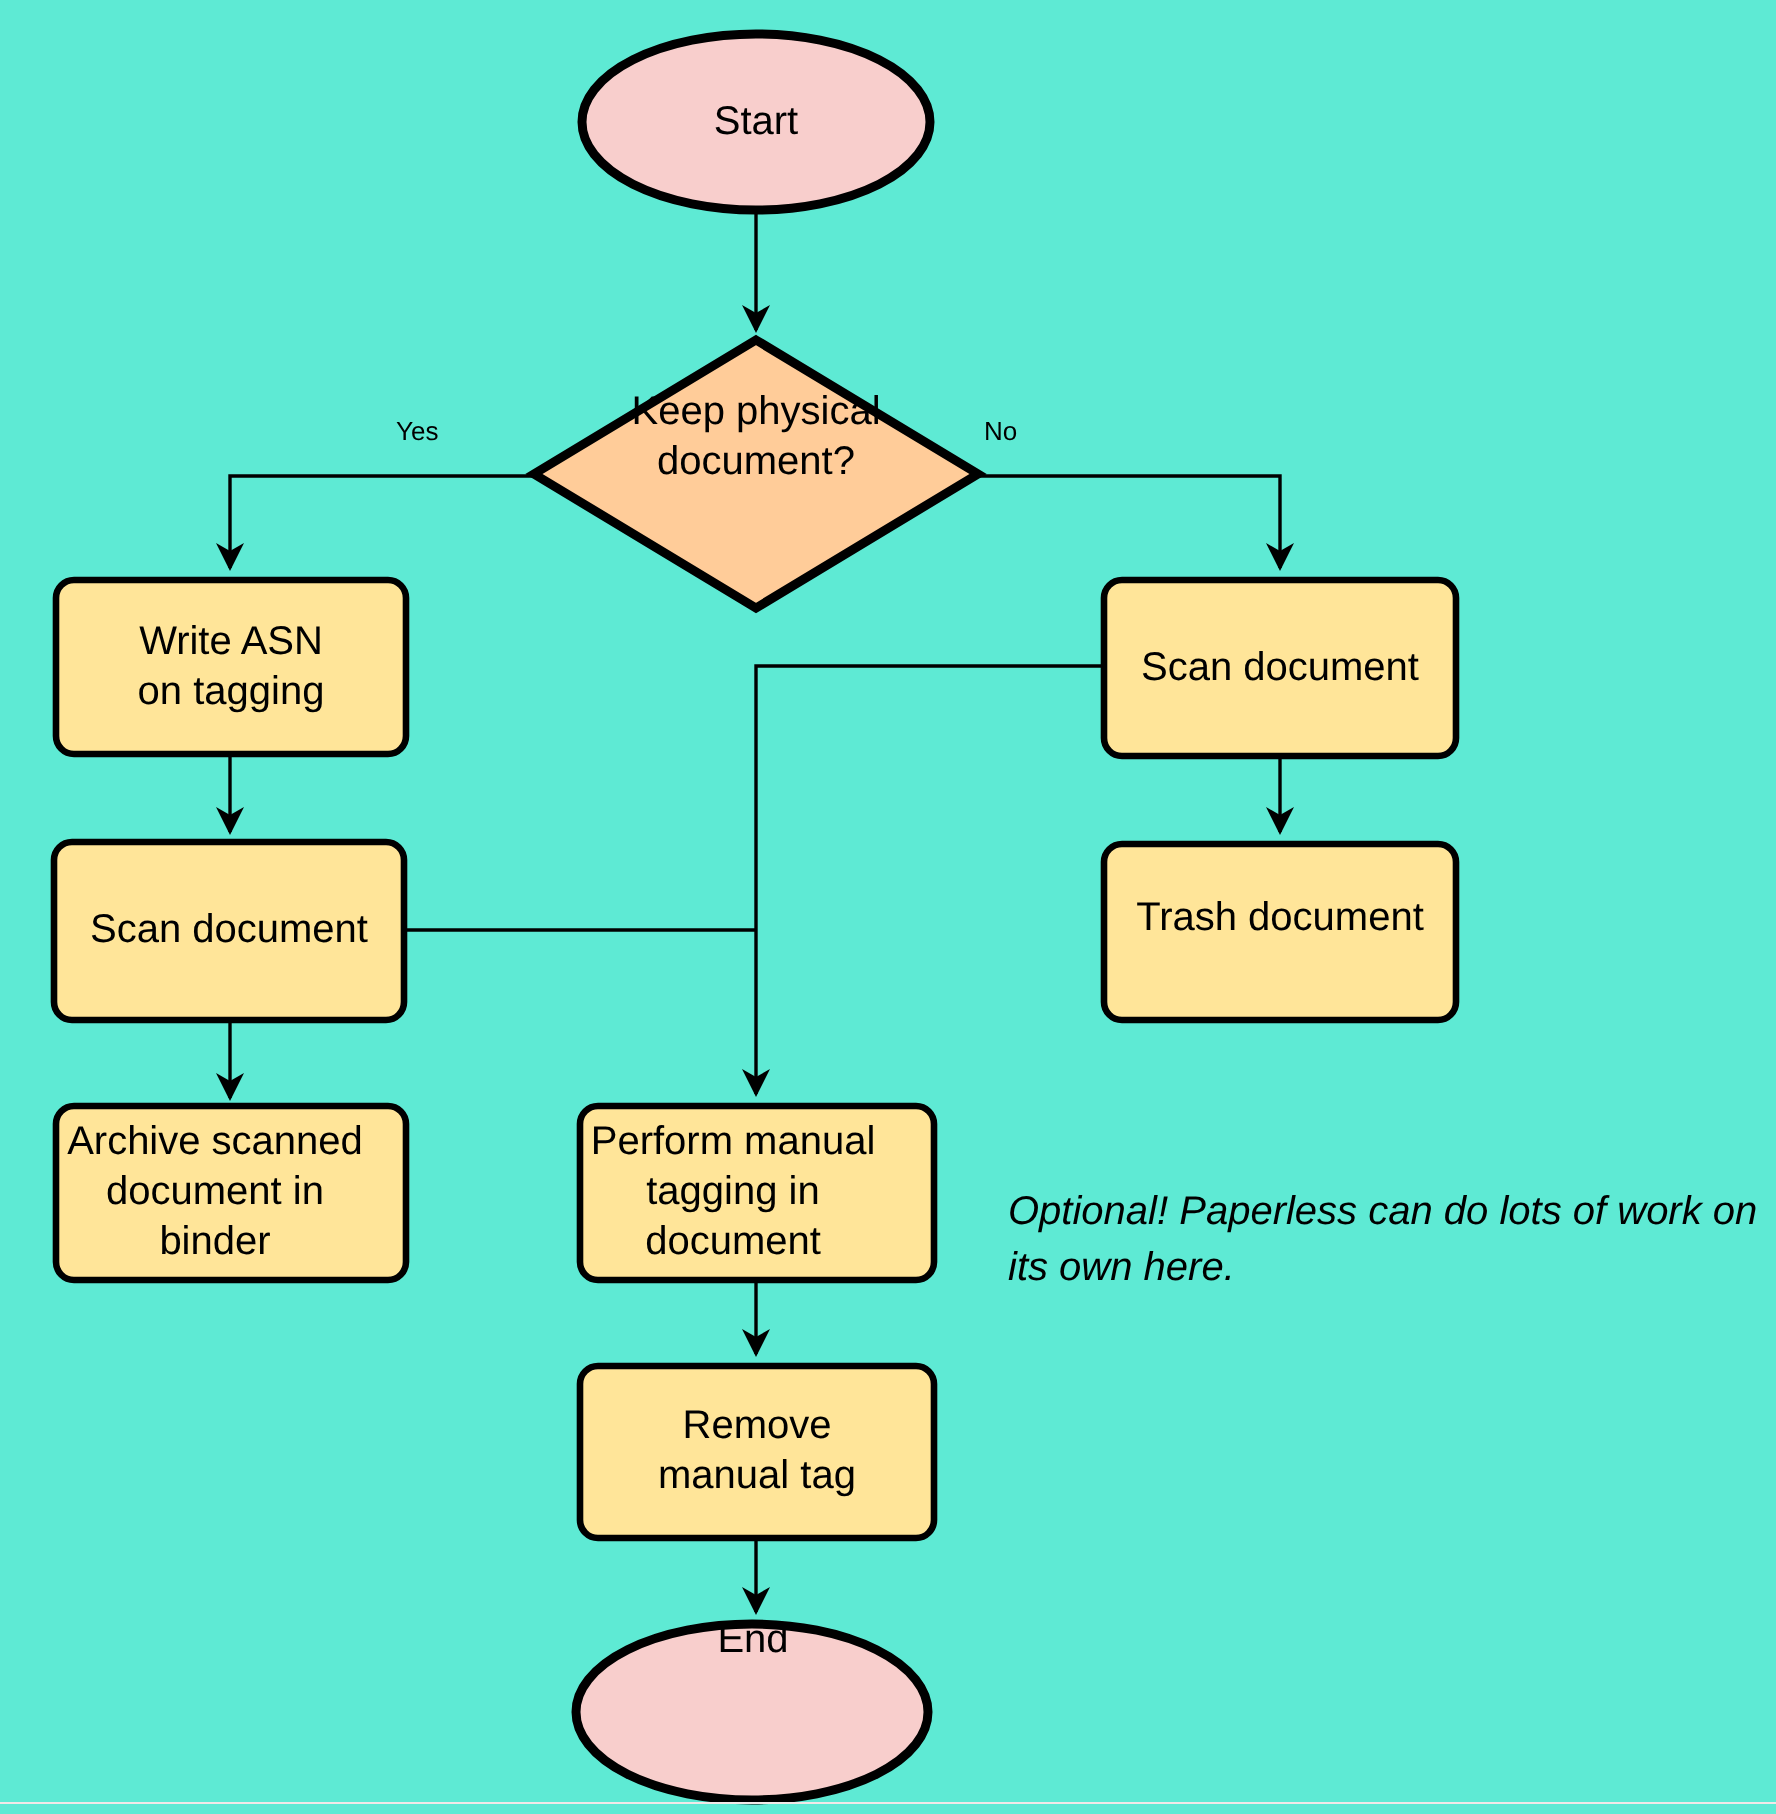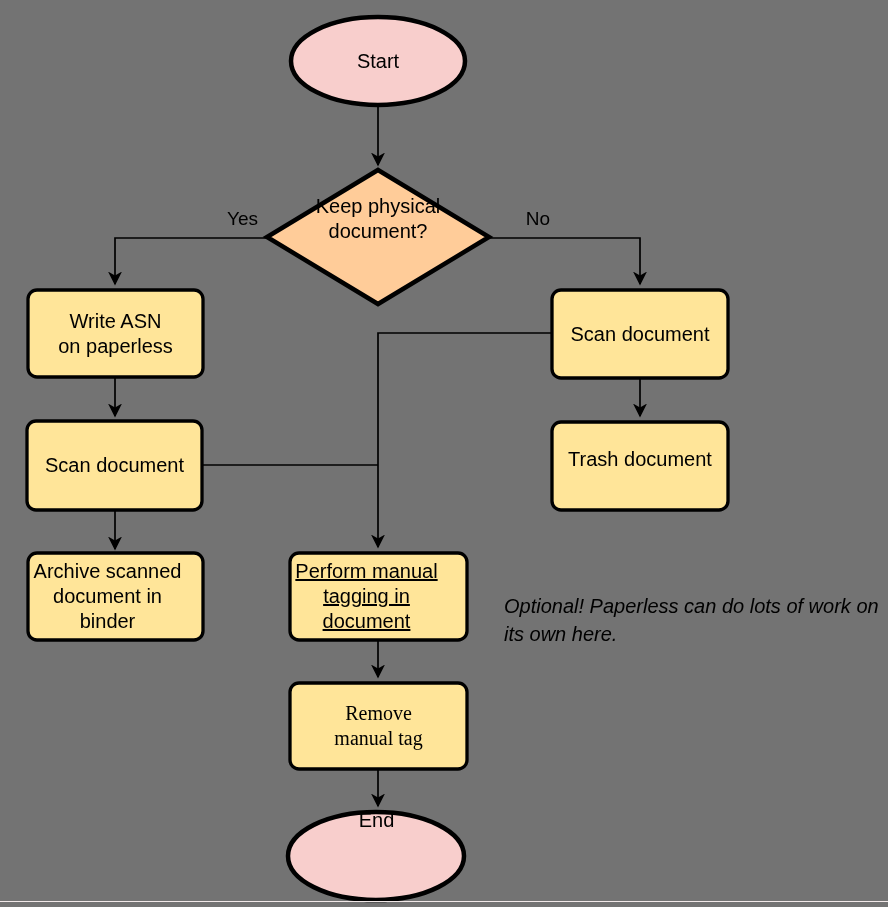--- a/index.html
+++ b/index.html
@@ -1,30 +1,30 @@
 <!DOCTYPE html>
 <html><head>
 <meta charset="utf-8">
 <style>
   html,body{margin:0;padding:0;background:#ffffff;}
   .stage{
-    position:relative;width:888px;height:907px;background:#737373;overflow:hidden;
+    position:relative;width:888px;height:907px;background:#5eead4;overflow:hidden;
     font-family:"Liberation Sans","DejaVu Sans",sans-serif;color:#000;
   }
   svg.layer{position:absolute;left:0;top:0;}
   .edge{fill:none;stroke:#000;stroke-width:1.7px;}
   .shape{stroke:#000;}
   .rect{stroke-width:3.3px;}
   .big{stroke-width:4.5px;}
   .nl{
     position:absolute;display:flex;flex-direction:column;align-items:center;justify-content:center;
     text-align:center;font-size:20px;line-height:25px;color:#000;pointer-events:none;
   }
   .elabel{
-    position:absolute;font-size:19px;text-align:right;color:#000;
+    position:absolute;font-size:13px;text-align:left;color:#000;
   }
   .note{
     position:absolute;left:504px;top:592px;width:408px;
     font-style:italic;font-size:20px;line-height:28px;text-align:left;
   }
   .note span{display:block;white-space:nowrap;}
   .bottom-divider{position:absolute;left:0;top:901px;width:888px;height:1px;background:#f1e8e8;}
 </style>
 </head>
 <body>
@@ -65,48 +65,48 @@
     <span>Start</span>
   </div>
 
   <div class="nl" style="left:266px;top:152px;width:224px;height:134px;">
     <span>Keep physical</span>
     <span>document?</span>
   </div>
 
   <div class="nl" style="left:28px;top:290px;width:175px;height:87px;">
     <span>Write ASN</span>
-    <span>on paperless</span>
+    <span>on tagging</span>
   </div>
 
   <div class="nl" style="left:27px;top:421px;width:175px;height:89px;">
     <span>Scan document</span>
   </div>
 
   <div class="nl" style="left:20px;top:553px;width:175px;height:87px;">
     <span>Archive scanned</span>
     <span>document in</span>
     <span>binder</span>
   </div>
 
   <div class="nl" style="left:552px;top:290px;width:176px;height:88px;">
     <span>Scan document</span>
   </div>
 
   <div class="nl" style="left:552px;top:422px;width:176px;height:75px;border-radius:27px;">
     <span>Trash document</span>
   </div>
 
-  <div class="nl" style="left:290px;top:553px;width:153px;height:87px;text-decoration:underline;">
+  <div class="nl" style="left:290px;top:553px;width:153px;height:87px;">
     <span>Perform manual</span>
     <span>tagging in</span>
     <span>document</span>
   </div>
 
-  <div class="nl" style="left:290px;top:683px;width:177px;height:86px;font-family:Liberation Serif, serif;">
+  <div class="nl" style="left:290px;top:683px;width:177px;height:86px;">
     <span>Remove</span>
     <span>manual tag</span>
   </div>
 
   <div class="nl" style="left:288px;top:776px;width:177px;height:88px;">
     <span>End</span>
   </div>
 
   <div class="elabel" style="left:198px;top:208px;width:60px;">Yes</div>
   <div class="elabel" style="left:492px;top:208px;width:58px;">No</div>

